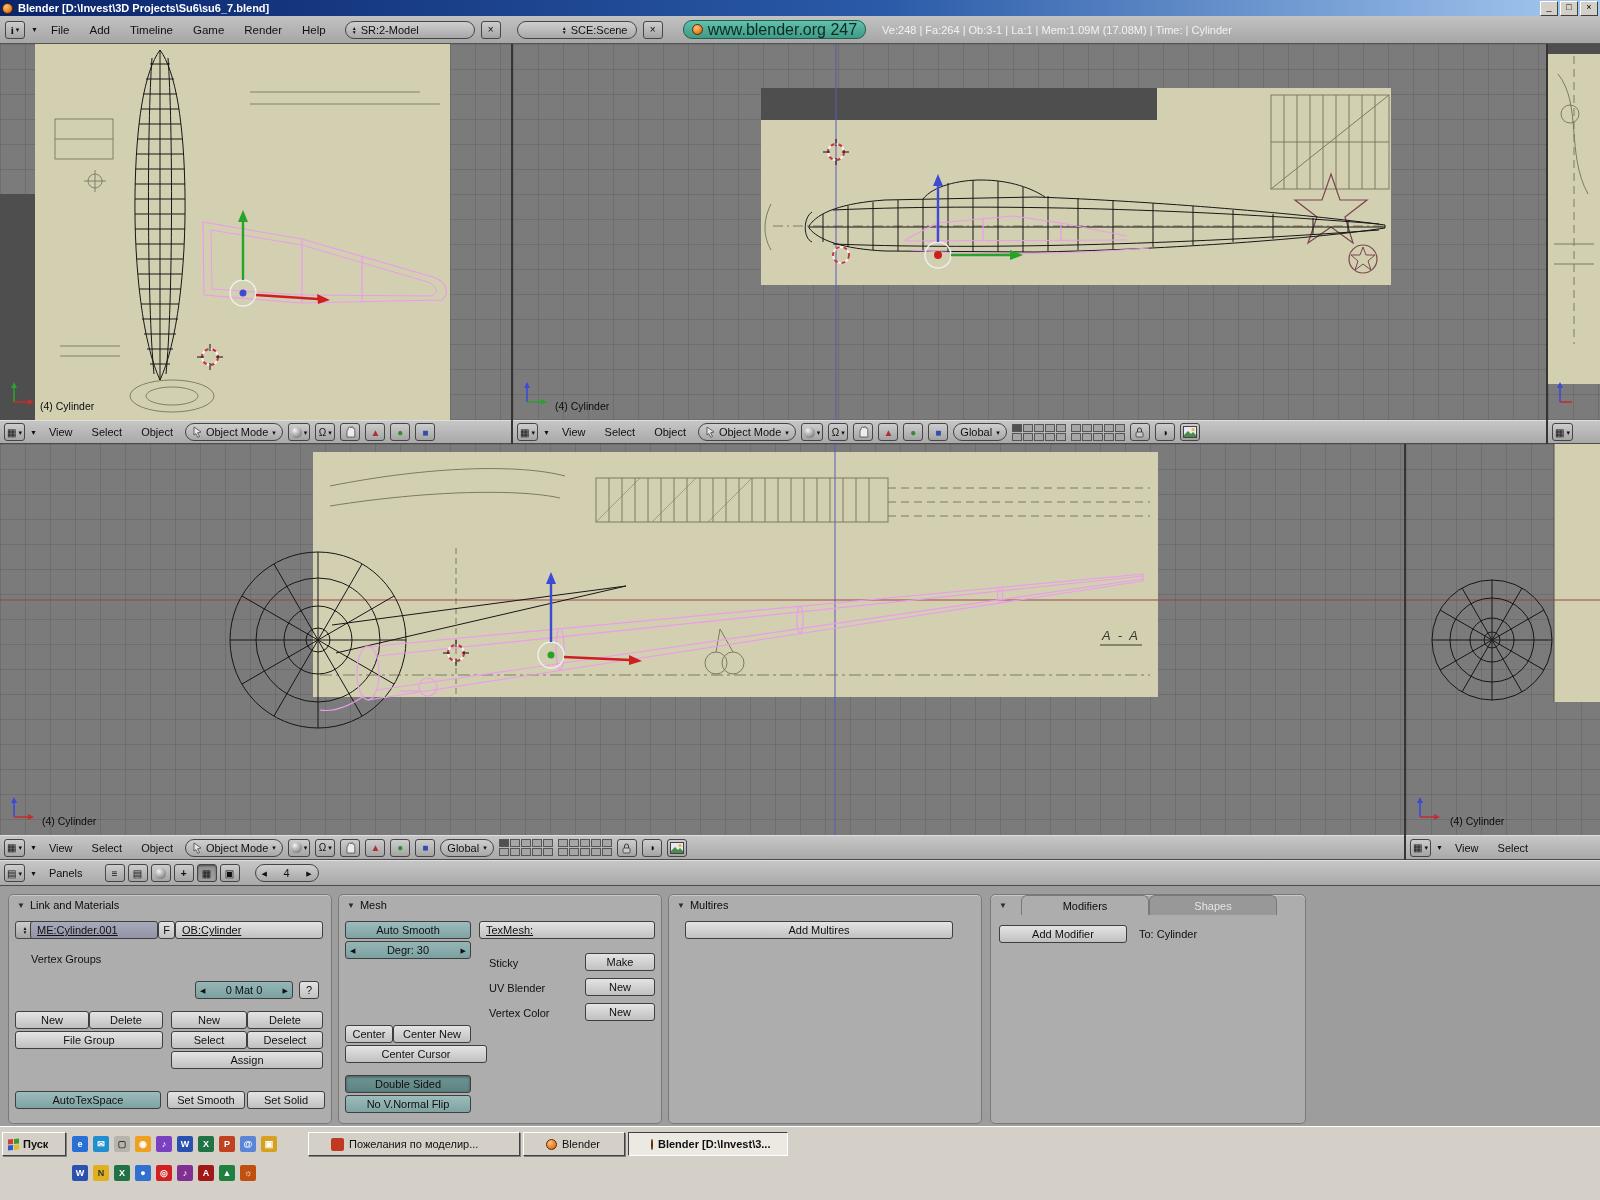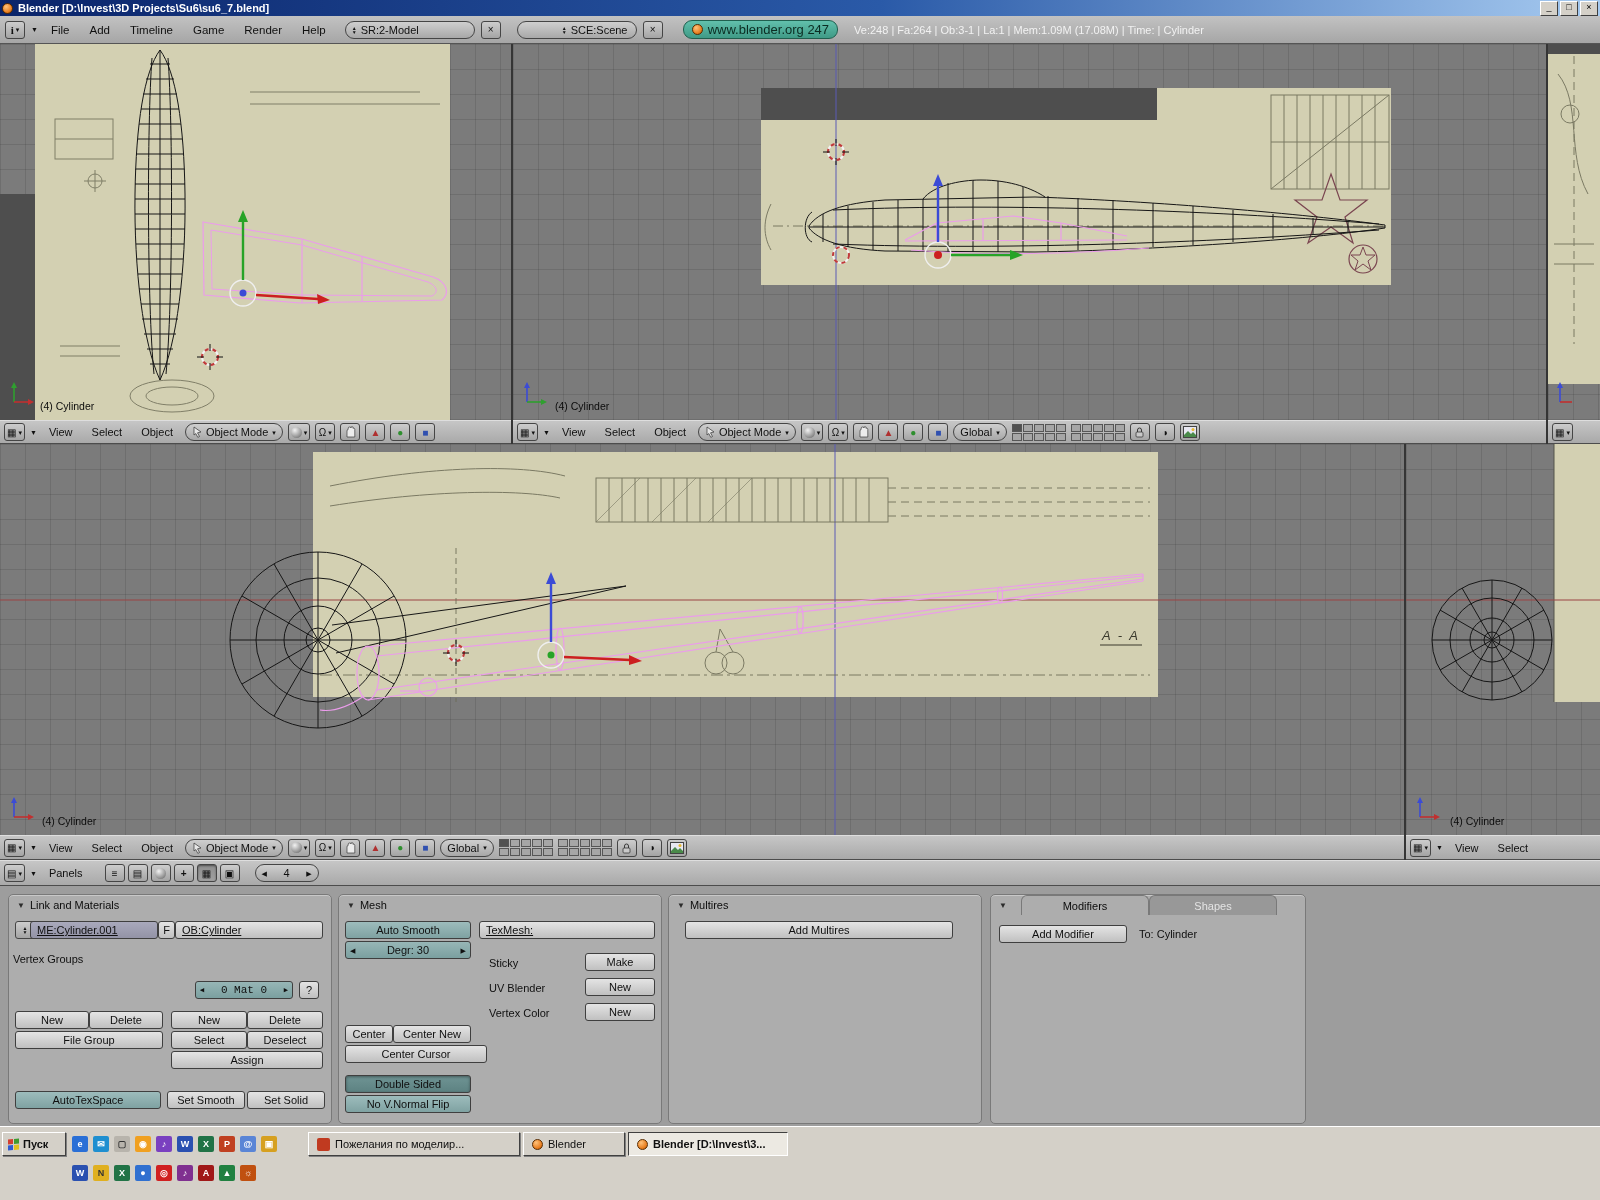--- a/index.html
+++ b/index.html
@@ -24,21 +24,21 @@
   .gs{font-style:normal;font-size:7px;line-height:7px;}
   .ib{height:18px;min-width:20px;box-sizing:border-box;border:1px solid #454545;border-radius:3px;
     background:linear-gradient(#cdcdcd,#a4a4a4);display:inline-flex;align-items:center;justify-content:center;
     gap:2px;font-size:10px;padding:0 2px;flex:none;}
   .ib.pressed{background:linear-gradient(#8e8e8e,#a0a0a0);box-shadow:inset 0 1px 2px rgba(0,0,0,.45);}
   .dd{height:18px;box-sizing:border-box;border:1px solid #454545;border-radius:9px;
     background:linear-gradient(#cfcfcf,#a8a8a8);display:inline-flex;align-items:center;gap:4px;
     padding:0 6px;font-size:11px;white-space:nowrap;flex:none;}
   .updown{display:inline-flex;flex-direction:column;line-height:4px;font-size:5px;}
   .badge{height:17px;border-radius:9px;background:linear-gradient(#62c0ac,#3f9a86);border:1px solid #20604f;
-    display:inline-flex;align-items:center;gap:5px;padding:0 8px;font-size:13px;color:#0b2c22;white-space:nowrap;}
+    display:inline-flex;align-items:center;gap:5px;padding:0 8px;font-size:16px;color:#0b2c22;white-space:nowrap;}
   .stats{color:#f2f2f2;font-size:11px;white-space:nowrap;}
   
   .vp{position:absolute;background-color:#7b7b7b;overflow:hidden;
     background-image:linear-gradient(rgba(0,0,0,.10) 1px,transparent 1px),
                      linear-gradient(90deg,rgba(0,0,0,.10) 1px,transparent 1px);
     background-size:25px 25px;}
   .cnv{position:absolute;left:0;top:0;}
   .vp-label{position:absolute;font-size:10.5px;color:#0c0c0c;z-index:4;white-space:nowrap;}
   .vph{position:absolute;background:linear-gradient(#c6c6c6,#a9a9a9);border-top:1px solid #dedede;
     border-bottom:1px solid #4c4c4c;display:flex;align-items:center;gap:5px;padding:0 4px;
@@ -70,21 +70,21 @@
   .tab.inactive{background:#989898;color:#e4e4e4;}
   
   .taskbar{position:absolute;left:0;top:1126px;width:1600px;height:74px;background:#d4d0c8;border-top:1px solid #fff;box-sizing:border-box;}
   .start{position:absolute;left:2px;top:5px;height:24px;width:64px;background:#d4d0c8;
     border:1px solid;border-color:#fff #404040 #404040 #fff;box-shadow:1px 1px 0 #808080;
     display:flex;align-items:center;gap:4px;padding:0 5px;box-sizing:border-box;font-size:11px;font-weight:bold;}
   .flag{display:grid;grid-template-columns:5px 5px;grid-auto-rows:5px;gap:1px;transform:skewY(-6deg);}
   .flag b{display:block;}
   .tbtn{position:absolute;top:5px;height:24px;background:#d4d0c8;border:1px solid;
     border-color:#fff #404040 #404040 #fff;box-shadow:1px 1px 0 #808080;display:flex;align-items:center;
-    gap:5px;padding:0 8px;box-sizing:border-box;font-size:11px;white-space:nowrap;overflow:hidden;}
+    gap:5px;padding:0 22px;box-sizing:border-box;font-size:11px;white-space:nowrap;overflow:hidden;}
   .tbtn.active{background:#ece9e2;border-color:#404040 #fff #fff #404040;box-shadow:none;}
   .qi{width:16px;height:16px;border-radius:2px;display:inline-flex;align-items:center;justify-content:center;
     color:#fff;font-size:9px;font-weight:bold;flex:none;}
   .qrow{position:absolute;display:flex;gap:5px;align-items:center;}
   .tray{position:absolute;right:2px;top:5px;width:148px;height:62px;border:1px solid;
     border-color:#808080 #fff #fff #808080;box-sizing:border-box;padding:3px 6px;font-size:11px;}
   .trayrow{display:flex;align-items:center;gap:6px;height:22px;}
 </style>
 </head>
 <body>
@@ -610,22 +610,22 @@
         </div>
       <span class="ib" style="position:absolute;left:6px;top:26px;width:15px;">
           <span class="updown">
             <i>▲</i>
             <i>▼</i>
           </span>
         </span>
       <div class="bb idf left" style="left:21px;top:26px;width:128px;">ME:Cylinder.001</div>
       <div class="bb" style="left:149px;top:26px;width:17px;">F</div>
       <div class="bb left" style="left:166px;top:26px;width:148px;">OB:Cylinder</div>
-      <div class="lbl" style="left:4px;top:58px;">Vertex Groups</div>
-      <div class="bb slider" style="left:186px;top:86px;width:98px;font-family:Liberation Mono, monospace;">
+      <div class="lbl" style="left:22px;top:58px;">Vertex Groups</div>
+      <div class="bb slider" style="left:186px;top:86px;width:98px;">
         <i class="gs">◀</i>
           <span>0 Mat 0</span>
           <i class="gs">▶</i>
       </div>
       <div class="bb" style="left:290px;top:86px;width:20px;">?</div>
       <div class="bb" style="left:6px;top:116px;width:74px;">New</div>
       <div class="bb" style="left:80px;top:116px;width:74px;">Delete</div>
       <div class="bb" style="left:6px;top:136px;width:148px;">File Group</div>
       <div class="bb" style="left:162px;top:116px;width:76px;">New</div>
       <div class="bb" style="left:238px;top:116px;width:76px;">Delete</div>

